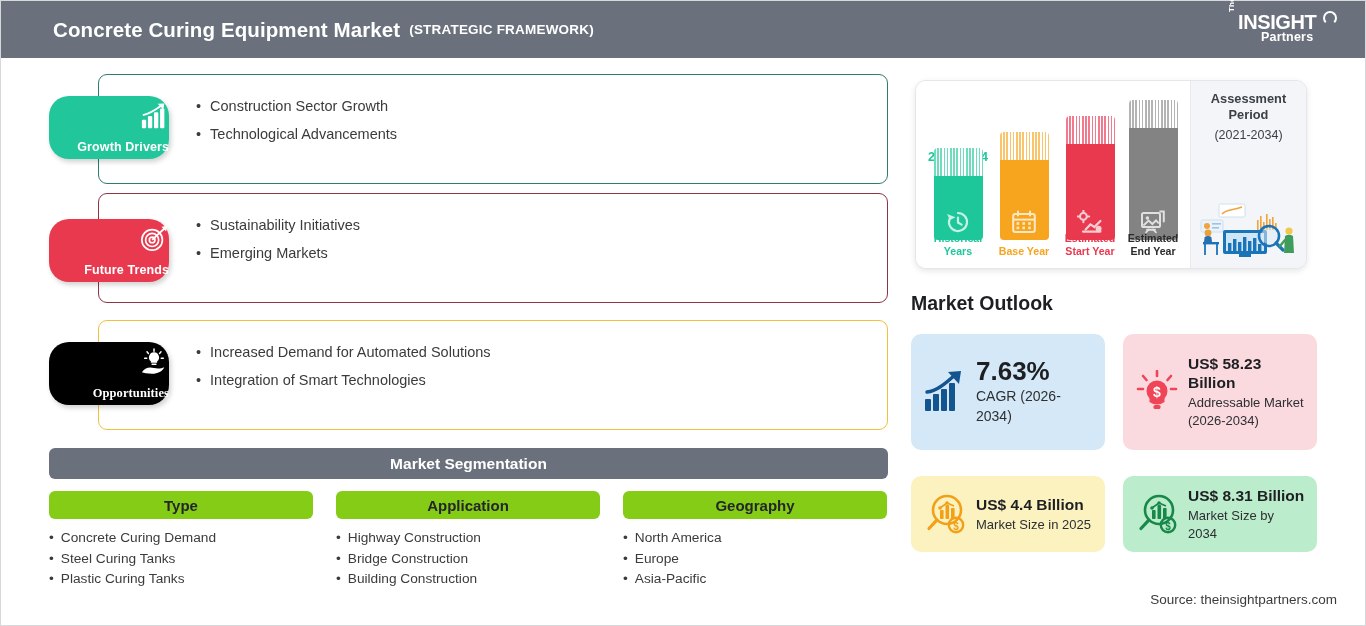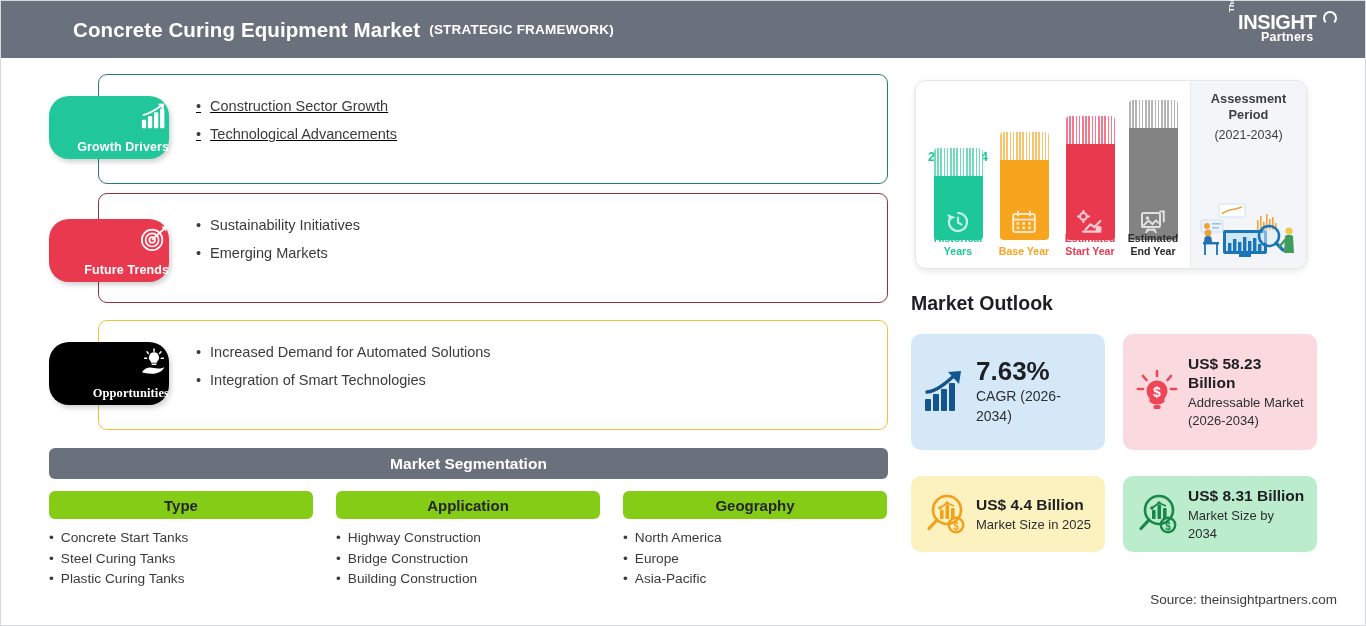--- a/index.html
+++ b/index.html
@@ -17,21 +17,21 @@
   }
 
   
   .header {
     position: absolute; left: 0; top: 0;
     width: 1364px; height: 57px;
     background: #6b717c;
     display: flex; align-items: center;
   }
   .hdr-title {
-    margin-left: 72px;
+    margin-left: 52px;
     font-size: 20.5px; font-weight: bold; color: #ffffff;
     letter-spacing: .1px;
   }
   .hdr-sub {
     margin-left: 9px;
     font-size: 13.5px; font-weight: bold; color: #ffffff;
     letter-spacing: .2px;
   }
   .logo {
     position: absolute; right: 28px; top: 9px;
@@ -59,21 +59,21 @@
     border-bottom-color: transparent;
   }
 
   
   .pillar {
     position: absolute;
     left: 97px; width: 790px;
     background: #ffffff;
     border-radius: 9px;
   }
-  .pillar.p0 { top: 73px;  height: 110px; border: 1.3px solid #2a7d6f; text-decoration: underline; }
+  .pillar.p0 { top: 73px;  height: 110px; border: 1.3px solid #2a7d6f; }
   .pillar.p1 { top: 192px; height: 110px; border: 1.3px solid #8e3442; }
   .pillar.p2 { top: 319px; height: 110px; border: 1.3px solid #eec23c; }
 
   .pillar ul { list-style: none; padding: 17px 0 0 97px; }
   .pillar li {
     font-size: 14.5px; color: #3b3b3b;
     line-height: 28px; white-space: nowrap;
   }
   .pillar li::before { content: "\2022"; margin-right: 9px; color: #3b3b3b; }
 
@@ -278,21 +278,21 @@
     </span>
     <span class="badge-label">Opportunities</span>
   </div>
 
   <div class="seg-header">Market Segmentation</div>
 
   <div class="seg-cols">
     <div class="seg-col">
       <div class="seg-col-head">Type</div>
       <ul>
-        <li>Concrete Start Tanks</li>
+        <li>Concrete Curing Demand</li>
         <li>Steel Curing Tanks</li>
         <li>Plastic Curing Tanks</li>
       </ul>
     </div>
     <div class="seg-col">
       <div class="seg-col-head">Application</div>
       <ul>
         <li>Highway Construction</li>
         <li>Bridge Construction</li>
         <li>Building Construction</li>

